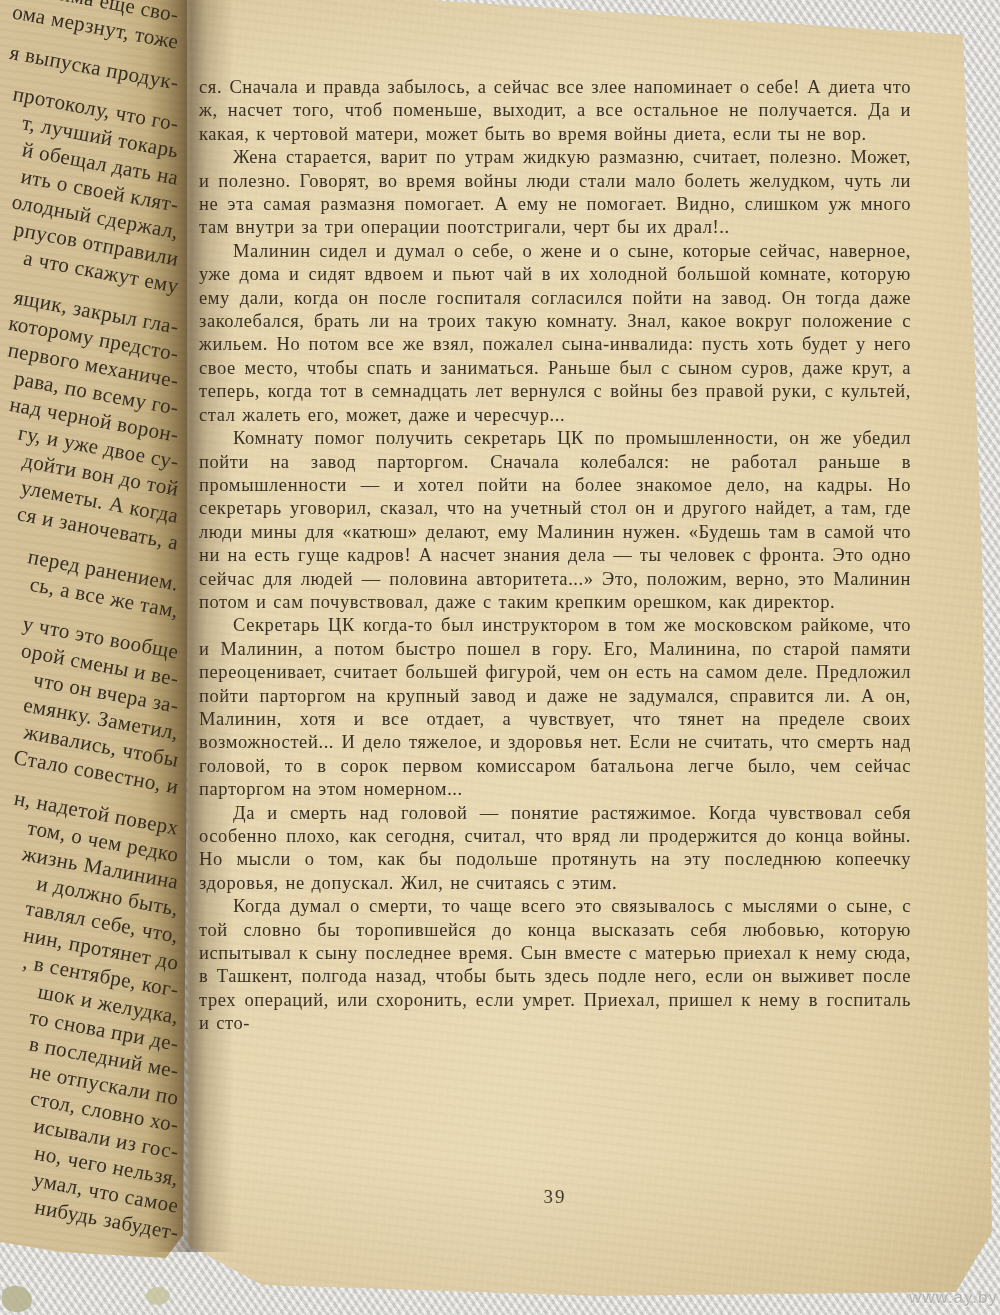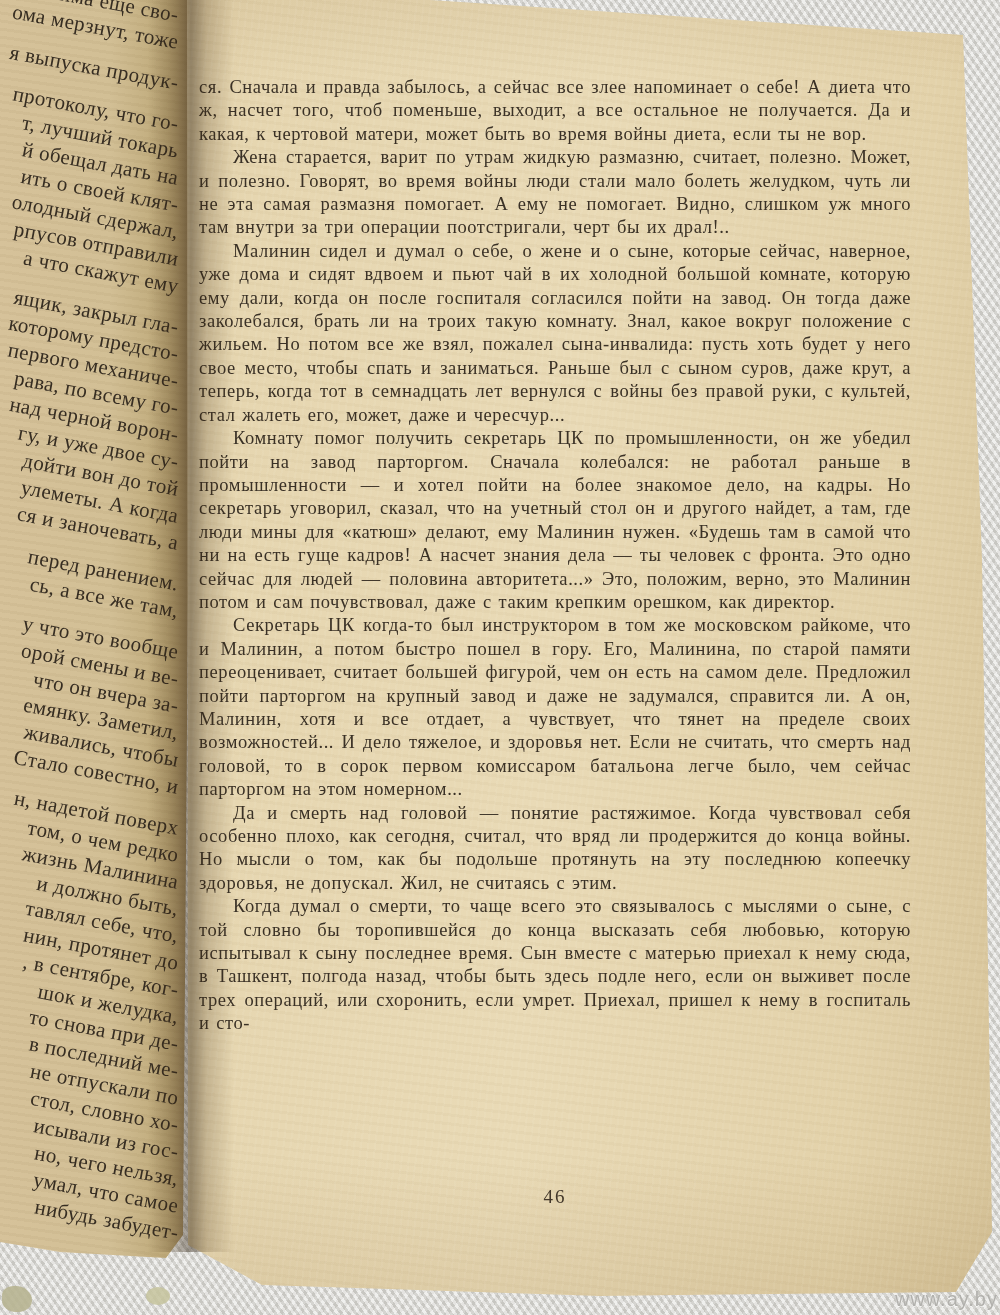--- a/index.html
+++ b/index.html
@@ -59,21 +59,21 @@
     position:absolute;left:148px;top:0;width:86px;height:1252px;pointer-events:none;
     background:linear-gradient(90deg, rgba(60,40,15,0) 0%, rgba(60,40,15,.28) 34%, rgba(38,24,8,.42) 50%, rgba(60,40,15,.20) 68%, rgba(60,40,15,0) 100%);
   }
   
   .under-edge-1{position:absolute;left:2px;top:1286px;width:30px;height:26px;border-radius:40% 60% 50% 50%;background:#b7b491;opacity:.9;}
   .under-edge-2{position:absolute;left:146px;top:1287px;width:24px;height:18px;border-radius:50%;background:#c6c39c;opacity:.85;}
   
   .watermark{
     position:absolute;right:2px;top:1288px;
     font-family:"Liberation Sans","DejaVu Sans",sans-serif;
-    font-size:20px;color:#b2b1ad;letter-spacing:1px;
+    font-size:17px;color:#b2b1ad;letter-spacing:1px;
     text-shadow:0 1px 0 rgba(255,255,255,.6);
     margin-left:34px;
   }
 </style>
 </head>
 <body>
 
 <div class="photo">
 
   <div class="under-edge-1"></div>
@@ -138,20 +138,20 @@
     <div class="grain"></div>
     <div class="text-block">
         <p>ся. Сначала и правда забылось, а сейчас все злее напоминает о себе! А диета что ж, насчет того, чтоб поменьше, выходит, а все остальное не получается. Да и какая, к чертовой матери, может быть во время войны диета, если ты не вор.</p>
         <p>Жена старается, варит по утрам жидкую размазню, считает, полезно. Может, и полезно. Говорят, во время войны люди стали мало болеть желудком, чуть ли не эта самая размазня помогает. А ему не помогает. Видно, слишком уж много там внутри за три операции поотстригали, черт бы их драл!..</p>
         <p>Малинин сидел и думал о себе, о жене и о сыне, которые сейчас, наверное, уже дома и сидят вдвоем и пьют чай в их холодной большой комнате, которую ему дали, когда он после госпиталя согласился пойти на завод. Он тогда даже заколебался, брать ли на троих такую комнату. Знал, какое вокруг положение с жильем. Но потом все же взял, пожалел сына-инвалида: пусть хоть будет у него свое место, чтобы спать и заниматься. Раньше был с сыном суров, даже крут, а теперь, когда тот в семнадцать лет вернулся с войны без правой руки, с культей, стал жалеть его, может, даже и чересчур...</p>
         <p>Комнату помог получить секретарь ЦК по промышленности, он же убедил пойти на завод парторгом. Сначала колебался: не работал раньше в промышленности — и хотел пойти на более знакомое дело, на кадры. Но секретарь уговорил, сказал, что на учетный стол он и другого найдет, а там, где люди мины для «катюш» делают, ему Малинин нужен. «Будешь там в самой что ни на есть гуще кадров! А насчет знания дела — ты человек с фронта. Это одно сейчас для людей — половина авторитета...» Это, положим, верно, это Малинин потом и сам почувствовал, даже с таким крепким орешком, как директор.</p>
         <p>Секретарь ЦК когда-то был инструктором в том же московском райкоме, что и Малинин, а потом быстро пошел в гору. Его, Малинина, по старой памяти переоценивает, считает большей фигурой, чем он есть на самом деле. Предложил пойти парторгом на крупный завод и даже не задумался, справится ли. А он, Малинин, хотя и все отдает, а чувствует, что тянет на пределе своих возможностей... И дело тяжелое, и здоровья нет. Если не считать, что смерть над головой, то в сорок первом комиссаром батальона легче было, чем сейчас парторгом на этом номерном...</p>
         <p>Да и смерть над головой — понятие растяжимое. Когда чувствовал себя особенно плохо, как сегодня, считал, что вряд ли продержится до конца войны. Но мысли о том, как бы подольше протянуть на эту последнюю копеечку здоровья, не допускал. Жил, не считаясь с этим.</p>
         <p>Когда думал о смерти, то чаще всего это связывалось с мыслями о сыне, с той словно бы торопившейся до конца высказать себя любовью, которую испытывал к сыну последнее время. Сын вместе с матерью приехал к нему сюда, в Ташкент, полгода назад, чтобы быть здесь подле него, если он выживет после трех операций, или схоронить, если умрет. Приехал, пришел к нему в госпиталь и сто-</p>
       </div>
-    <div class="page-number">46</div>
+    <div class="page-number">39</div>
   </div>
 
   <div class="gutter-shadow"></div>
 
   <div class="watermark">www.ay.by</div>
 
 </div>
 
 </body></html>

